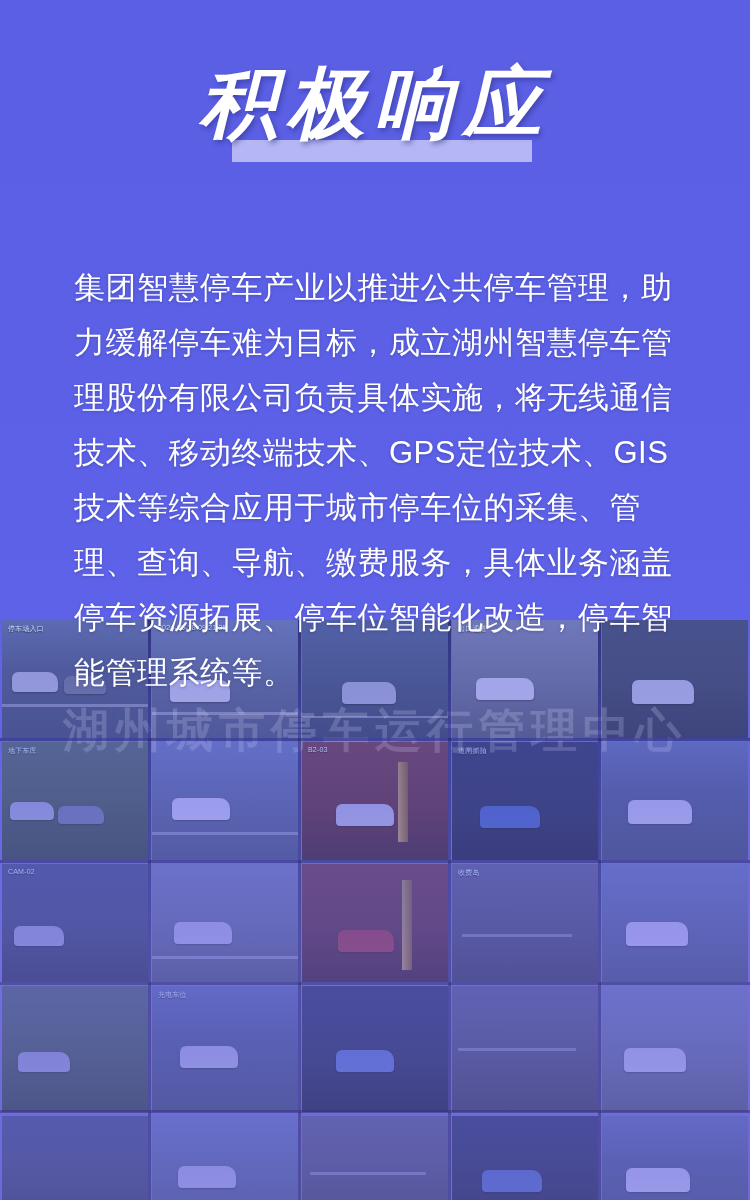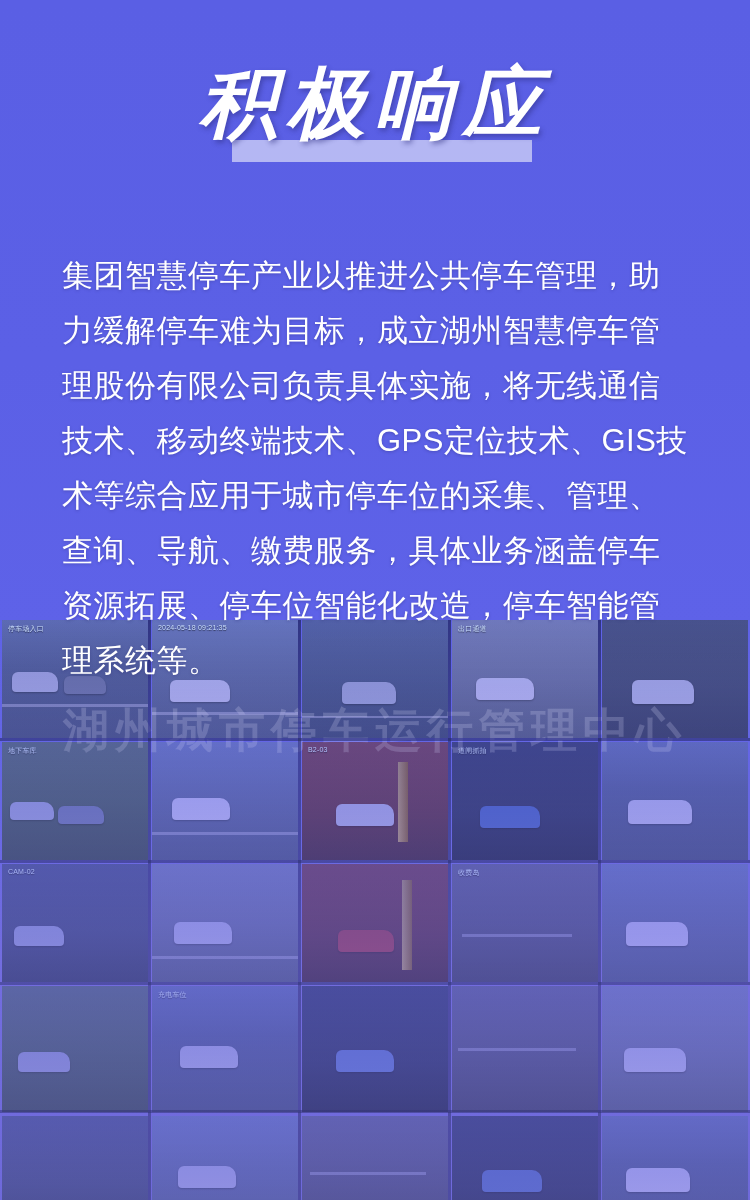--- a/index.html
+++ b/index.html
@@ -157,21 +157,21 @@
     width: 628px;
     z-index: 11;
     color: #ffffff;
     font-size: 31px;
     line-height: 55px;
     font-family: "Liberation Sans", "DejaVu Sans", sans-serif;
     text-shadow: 0 1px 3px rgba(40,40,110,0.35);
     letter-spacing: 0.5px;
   }
   .body-text p {
-    margin: 0;
+    margin: 12px;
   }
   .para-2 {
     margin-top: 0;
   }
 </style>
 </head>
 <body>
 
 <div class="poster">
 

